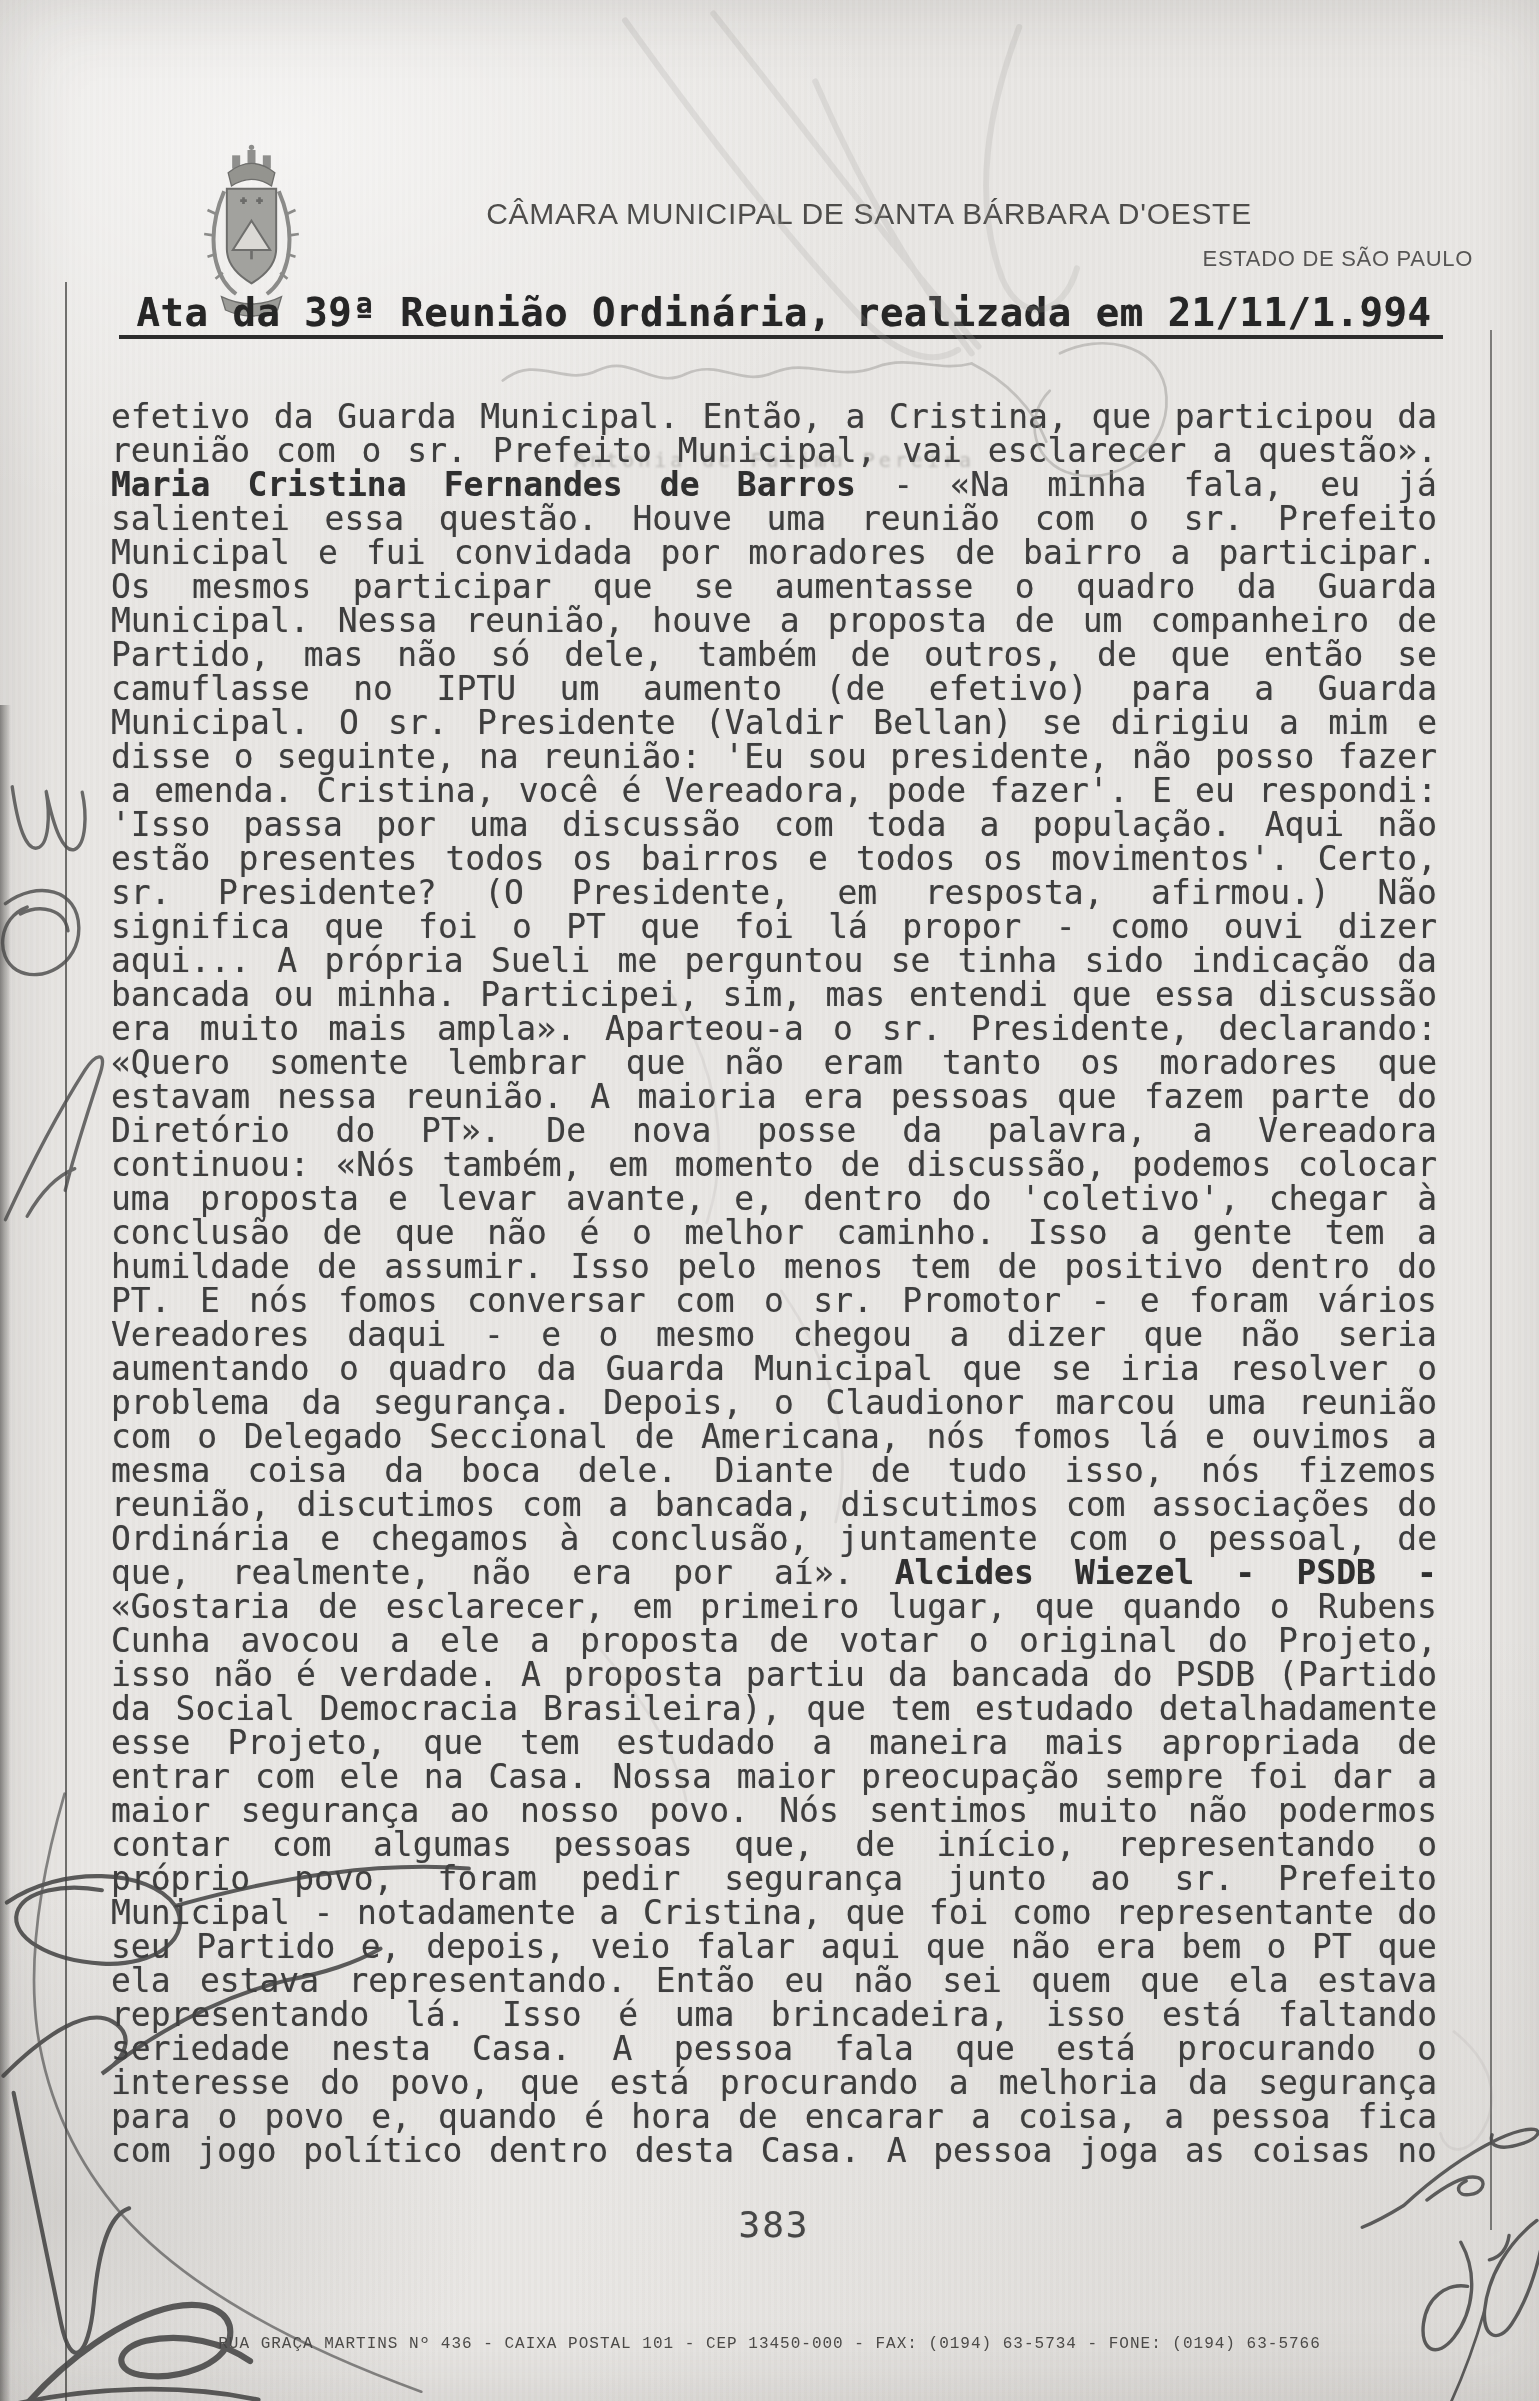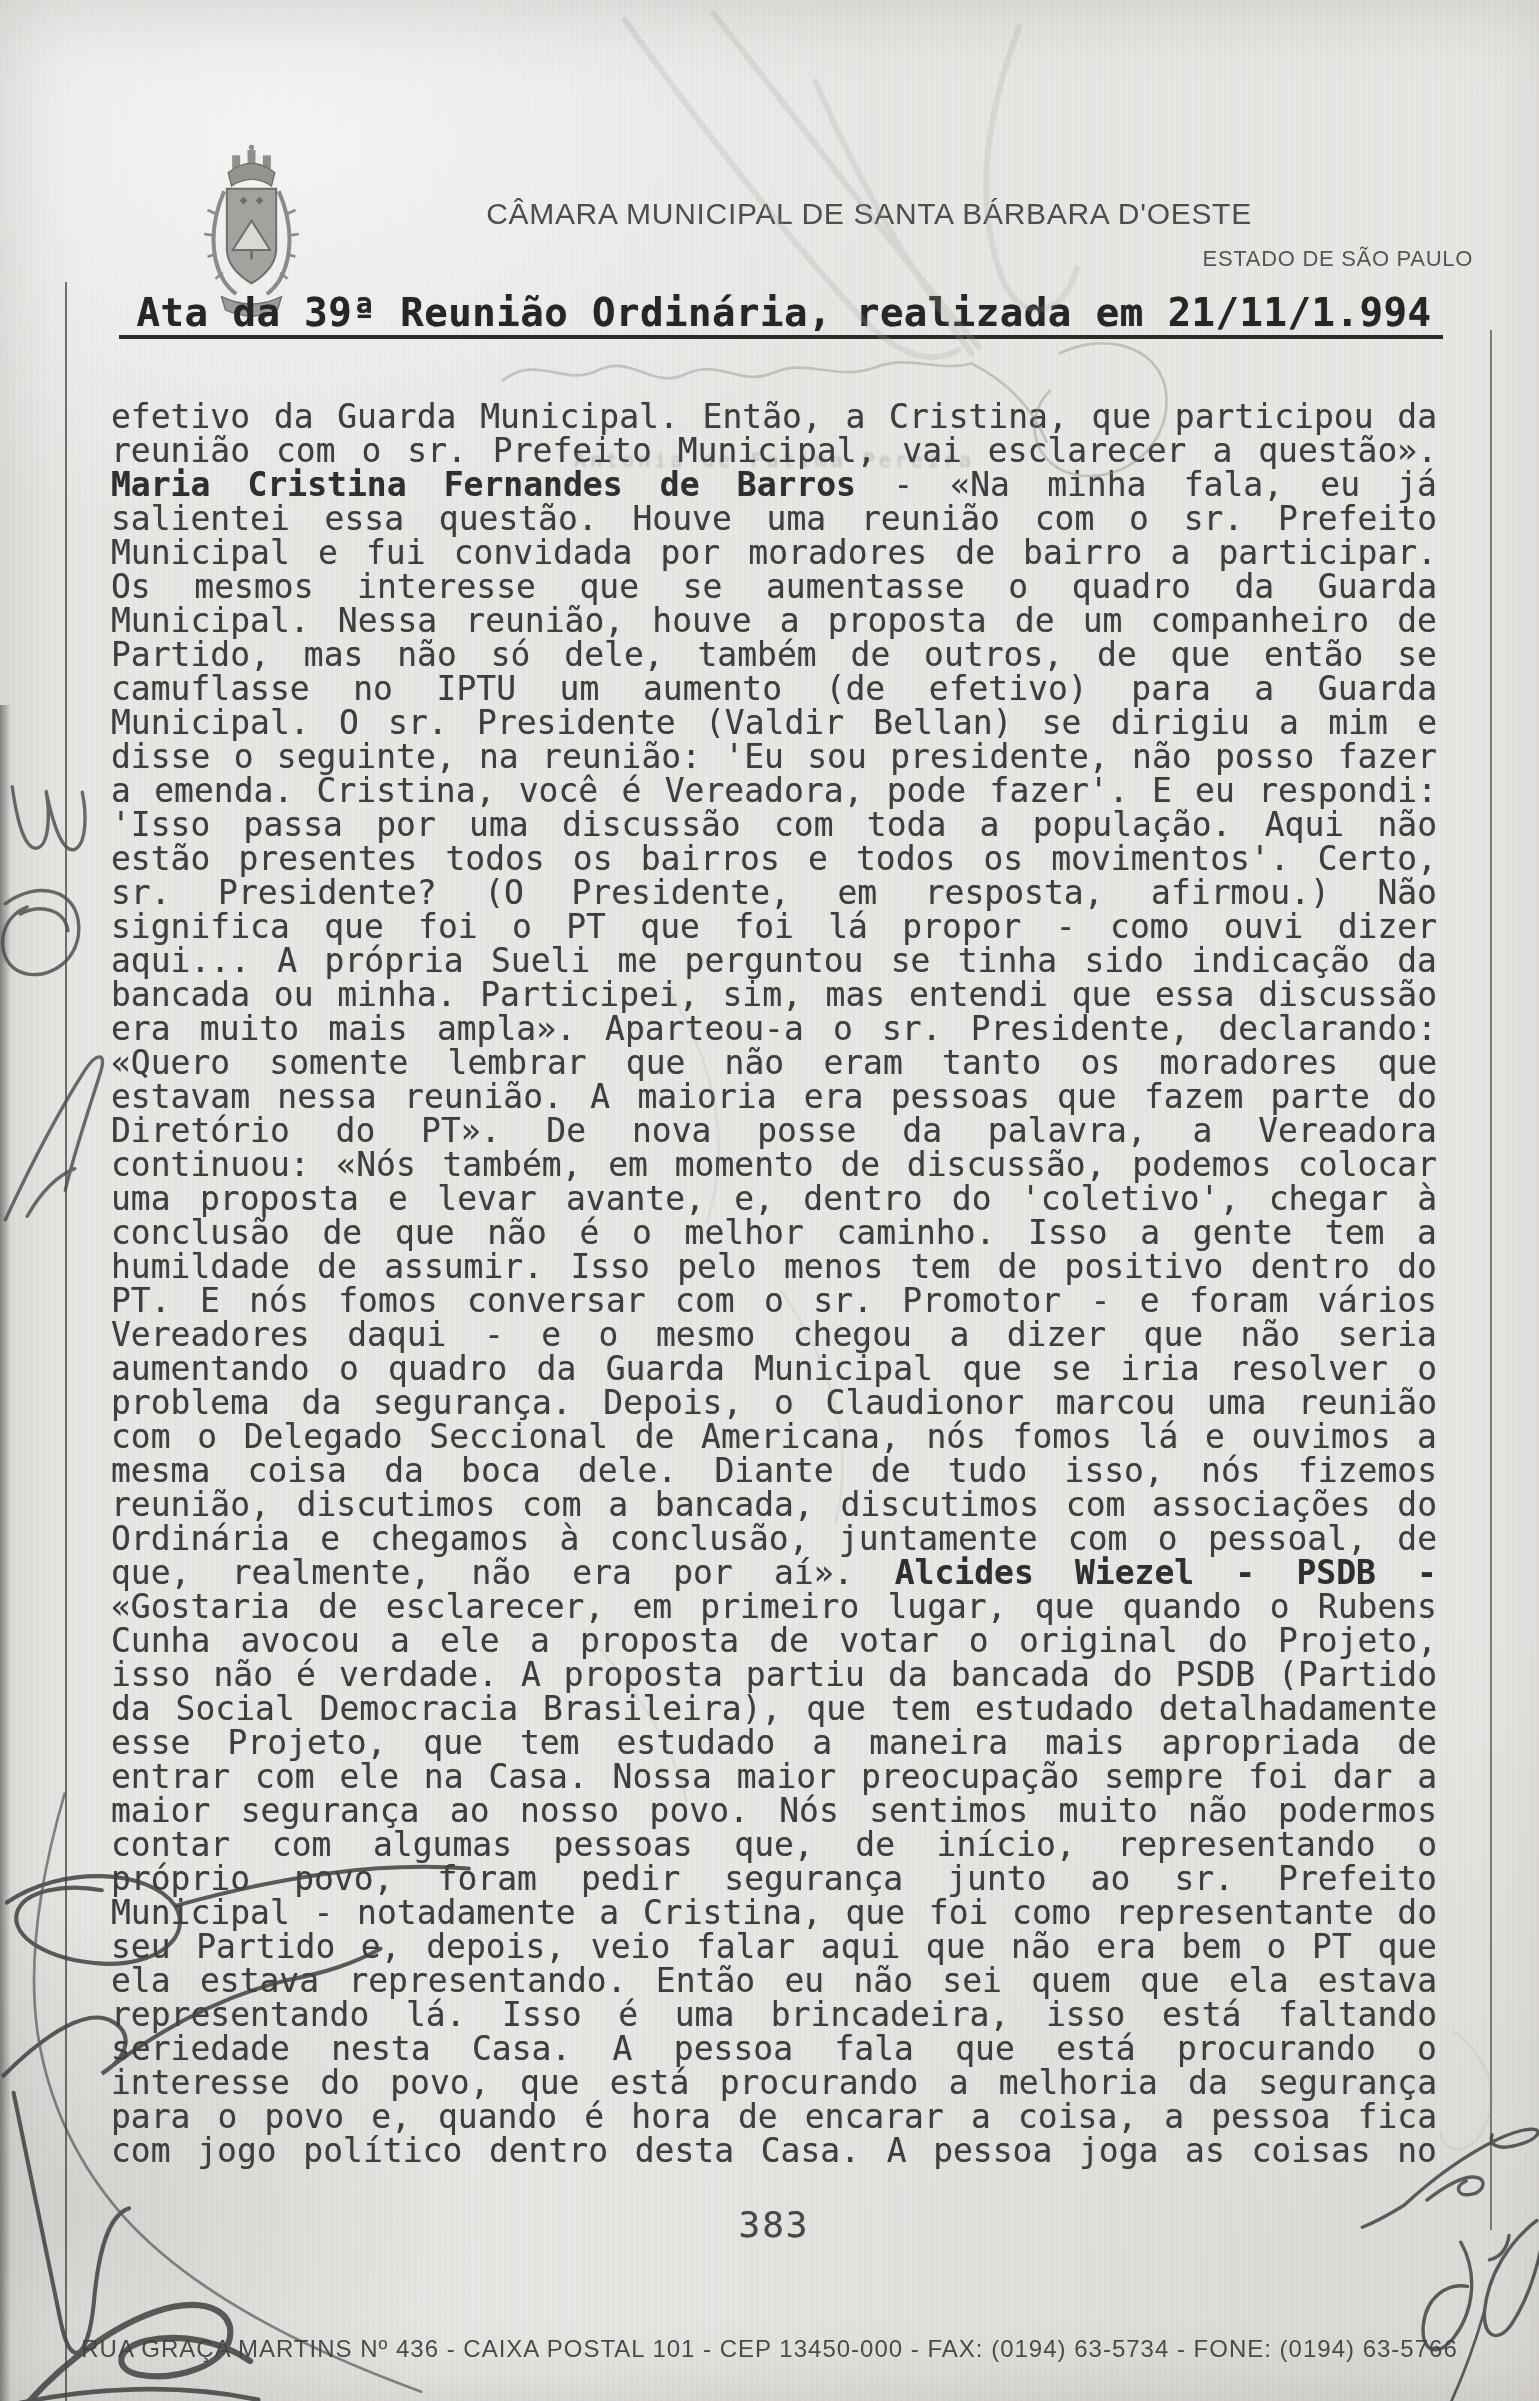--- a/index.html
+++ b/index.html
@@ -57,22 +57,22 @@
     filter:blur(0.8px);white-space:nowrap;text-align:center;
   }
   .page-number{
     position:absolute;left:111px;top:2204px;width:1326px;
     text-align:center;font-size:36px;color:#474747;letter-spacing:2px;
     text-shadow:0 0 0.7px rgba(70,70,70,.5);
   }
   .footer-line{
     position:absolute;left:0;top:2335px;width:1539px;
     text-align:center;white-space:nowrap;
-    font-family:Liberation Sans, sans-serif;
-    font-size:24px;letter-spacing:1px;color:#4c4b49;
+    font-family:Liberation Mono, monospace;
+    font-size:16px;letter-spacing:1px;color:#4c4b49;
   }
   .margin-line-left{
     position:absolute;left:65px;top:282px;width:2px;height:2119px;
     background:rgba(55,54,52,.68);
   }
   .margin-line-right{
     position:absolute;left:1490px;top:330px;width:2px;height:1900px;
     background:rgba(62,61,59,.62);
   }
   .emblem{position:absolute;left:201px;top:142px;width:101px;height:180px;}
@@ -110,21 +110,21 @@
   <div class="margin-line-right"></div>
 
   <div class="ghost-text">Antonia de Fatima Pereira</div>
 
   <div class="body-text" id="body-text">
       <div class="line"><span>efetivo da Guarda Municipal. Então, a Cristina, que participou da</span></div>
       <div class="line"><span>reunião com o sr. Prefeito Municipal, vai esclarecer a questão».</span></div>
       <div class="line"><span class="b">Maria Cristina Fernandes de Barros</span><span> - «Na minha fala, eu já</span></div>
       <div class="line"><span>salientei essa questão. Houve uma reunião com o sr. Prefeito</span></div>
       <div class="line"><span>Municipal e fui convidada por moradores de bairro a participar.</span></div>
-      <div class="line"><span>Os mesmos interesse que se aumentasse o quadro da Guarda</span></div>
+      <div class="line"><span>Os mesmos participar que se aumentasse o quadro da Guarda</span></div>
       <div class="line"><span>Municipal. Nessa reunião, houve a proposta de um companheiro de</span></div>
       <div class="line"><span>Partido, mas não só dele, também de outros, de que então se</span></div>
       <div class="line"><span>camuflasse no IPTU um aumento (de efetivo) para a Guarda</span></div>
       <div class="line"><span>Municipal. O sr. Presidente (Valdir Bellan) se dirigiu a mim e</span></div>
       <div class="line"><span>disse o seguinte, na reunião: 'Eu sou presidente, não posso fazer</span></div>
       <div class="line"><span>a emenda. Cristina, você é Vereadora, pode fazer'. E eu respondi:</span></div>
       <div class="line"><span>'Isso passa por uma discussão com toda a população. Aqui não</span></div>
       <div class="line"><span>estão presentes todos os bairros e todos os movimentos'. Certo,</span></div>
       <div class="line"><span>sr. Presidente? (O Presidente, em resposta, afirmou.) Não</span></div>
       <div class="line"><span>significa que foi o PT que foi lá propor - como ouvi dizer</span></div>

